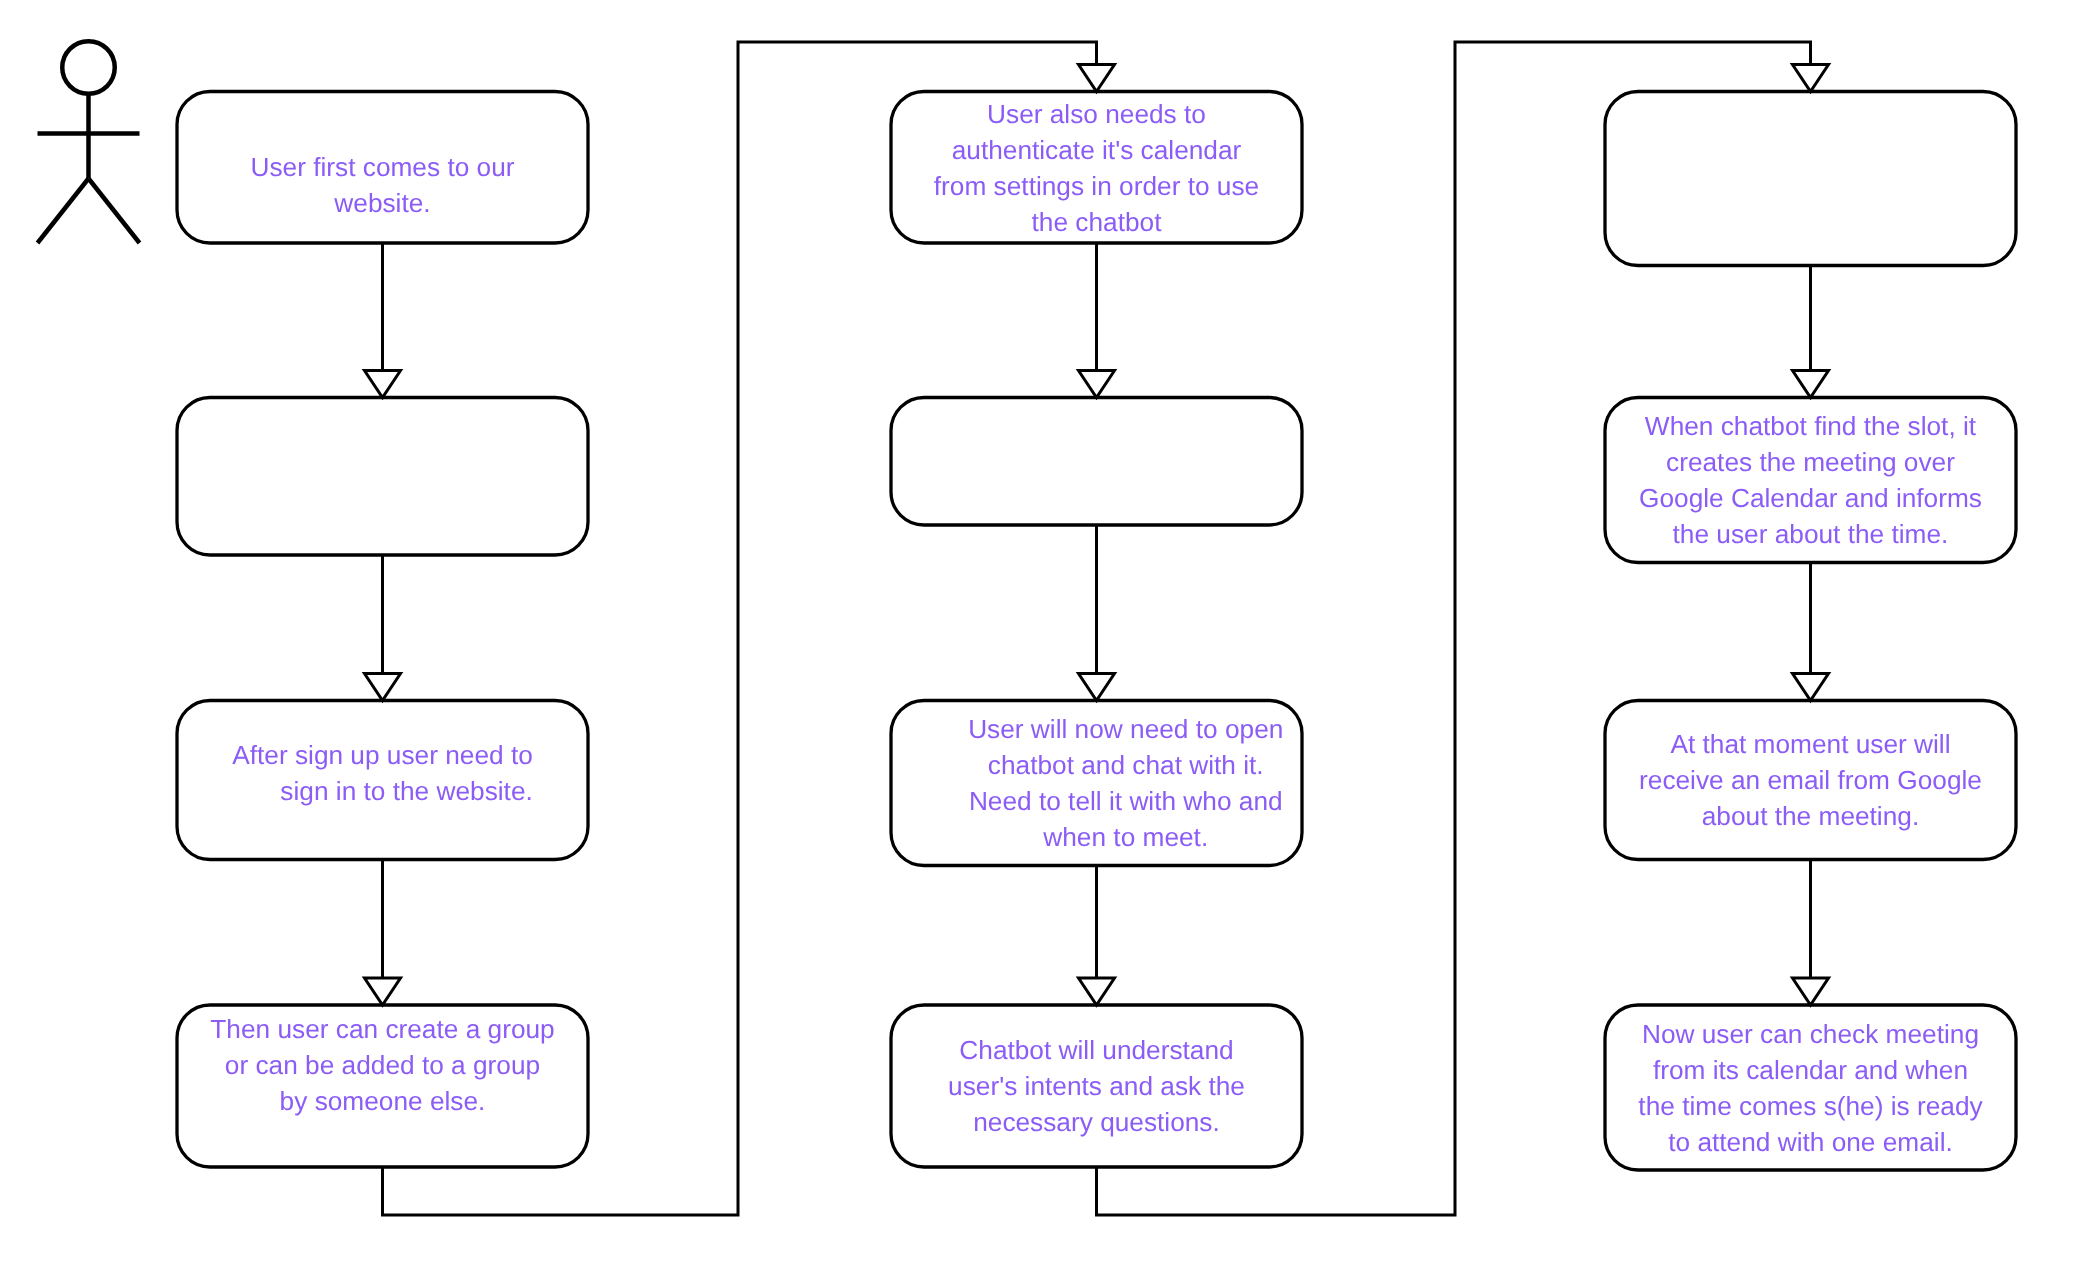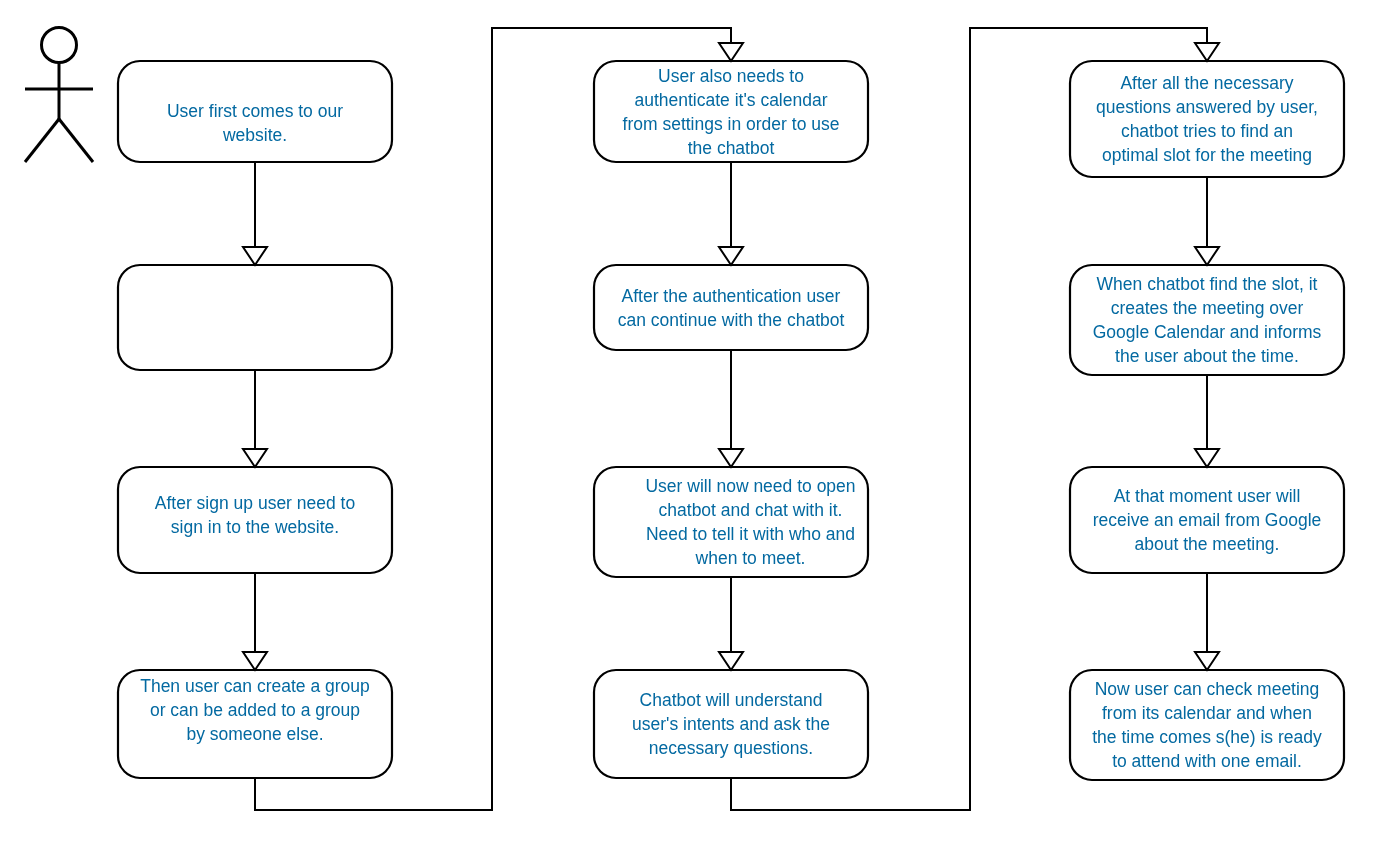--- a/index.html
+++ b/index.html
@@ -28,21 +28,21 @@
   }
   .node-label {
     position: absolute;
     display: flex;
     align-items: center;
     justify-content: center;
     text-align: center;
     font-family: "Liberation Sans", sans-serif;
     font-size: 17.5px;
     line-height: 24px;
-    color: #0369a1;
+    color: #8b5cf6;
     white-space: pre-line;
     letter-spacing: 0px;
     box-sizing: border-box;
     padding: 0 3px;
     pointer-events: none;
   }
   .edge-line {
     fill: none;
     stroke: #000000;
     stroke-width: 2;
@@ -143,44 +143,38 @@
     </g>
     <g>
       <line class="edge-line" x1="1207" y1="573" x2="1207" y2="653"></line>
       <polygon class="arrow-head" points="1195,652 1219,652 1207,670"></polygon>
     </g>
 
   </svg>
 
   <div class="node-label" style="left:118px; top:61px;  width:274px; height:123px;">User  first comes to our
 website.</div>
-  <div class="node-label" style="left:118px; top:467px; width:274px; height:96px;">After sign up user need to
+  <div class="node-label" style="left:118px; top:467px; width:274px; height:96px;text-align:right;">After sign up user need to
 sign in to the website.</div>
   <div class="node-label" style="left:118px; top:670px; width:274px; height:80px;">Then user can create a group
 or can be added to a group
 by someone else.</div>
 
   <div class="node-label" style="left:594px; top:61px;  width:274px; height:101px;">User also needs to
 authenticate it's calendar
 from settings in order to use
 the chatbot</div>
-  <div class="node-label" style="left:594px; top:265px; width:274px; height:85px;">After the authentication user
-can continue with the chatbot</div>
   <div class="node-label" style="left:594px; top:467px; width:306px; height:110px;padding-left:10px;">User will now need to open
 chatbot and chat with it.
 Need to tell it with who and
 when to meet.</div>
   <div class="node-label" style="left:594px; top:670px; width:274px; height:108px;">Chatbot will understand
 user's intents and ask the
 necessary questions.</div>
 
-  <div class="node-label" style="left:1070px; top:61px;  width:274px; height:116px;">After all the necessary
-questions answered by user,
-chatbot tries to find an
-optimal slot for the meeting</div>
   <div class="node-label" style="left:1070px; top:265px; width:274px; height:110px;text-align:center;">When chatbot find the slot, it
 creates the meeting over
 Google Calendar and informs
 the user about the time.</div>
   <div class="node-label" style="left:1070px; top:467px; width:274px; height:106px;">At that moment user will
 receive an email from Google
 about the meeting.</div>
   <div class="node-label" style="left:1070px; top:670px; width:274px; height:110px;">Now user can check meeting
 from its calendar and when
 the time comes s(he) is ready

